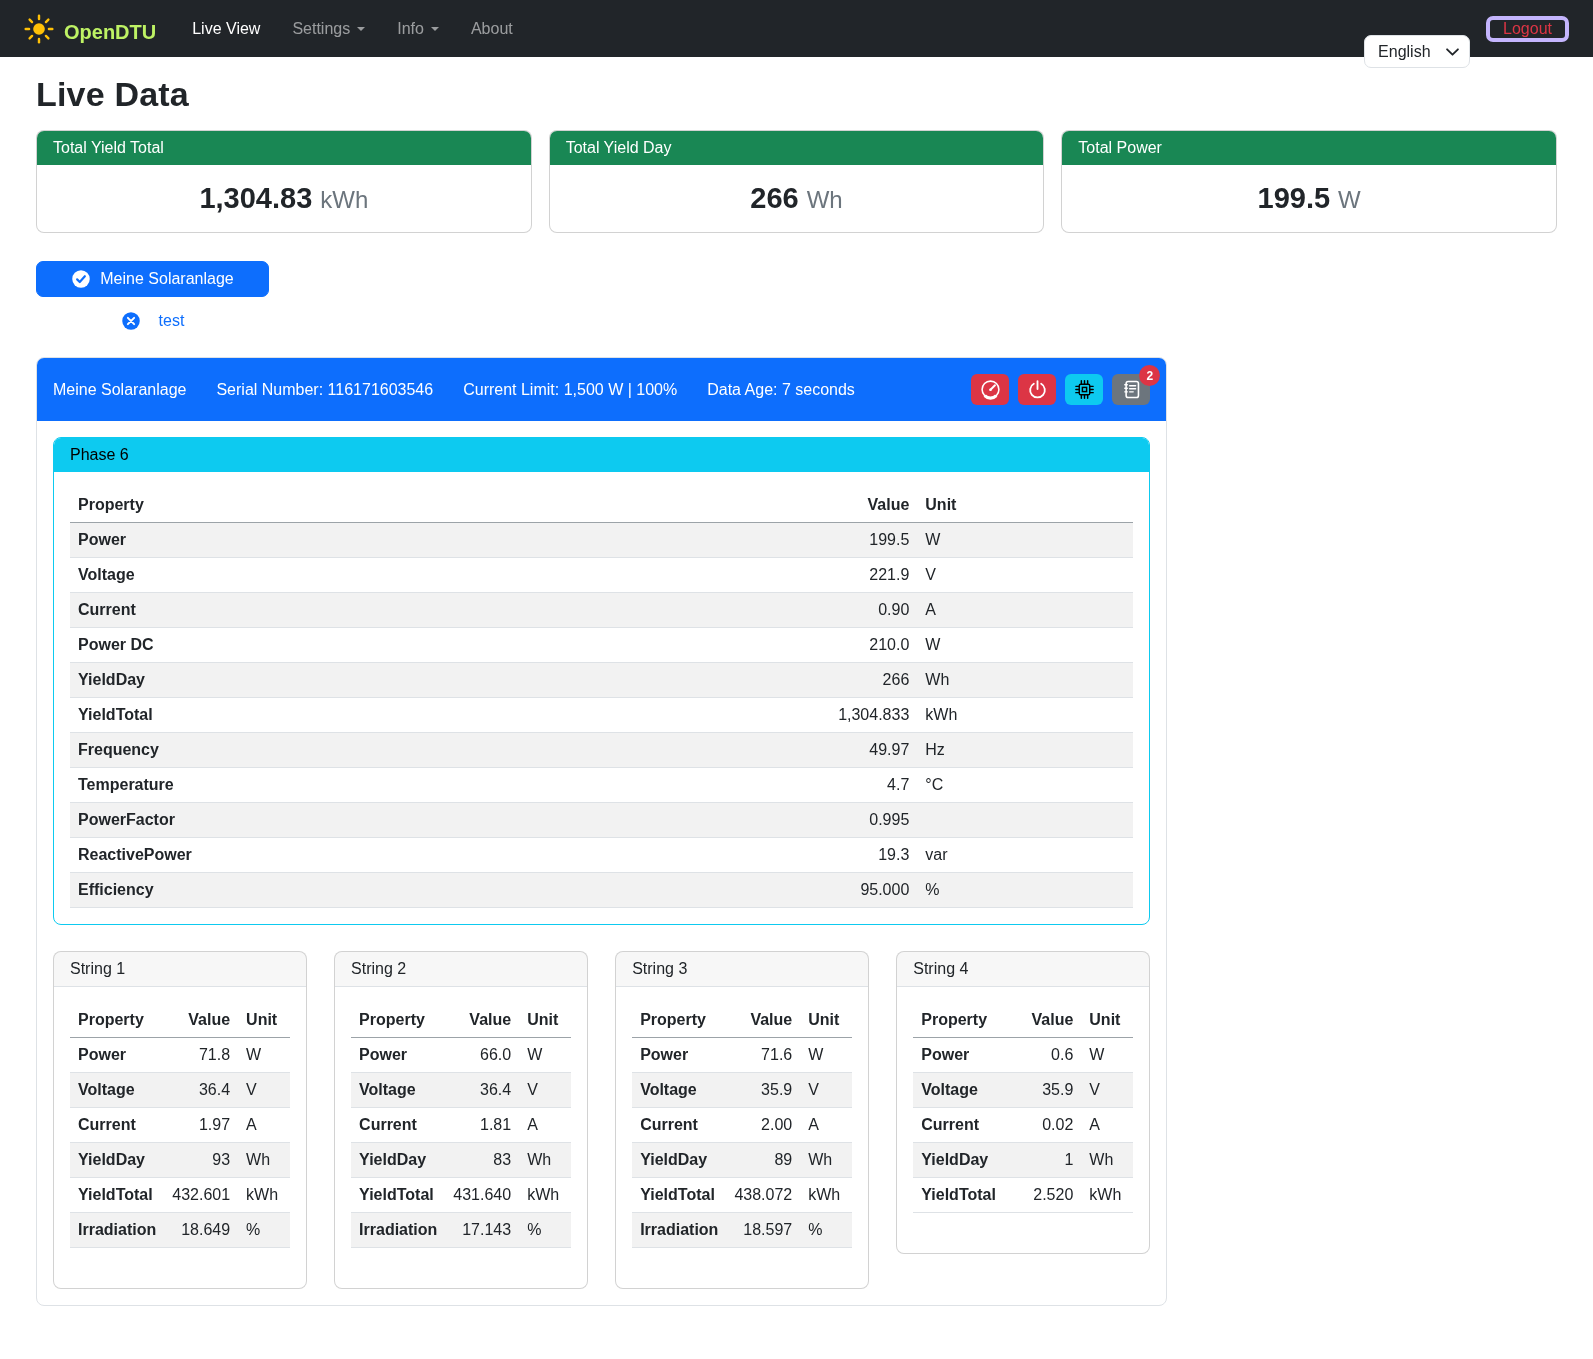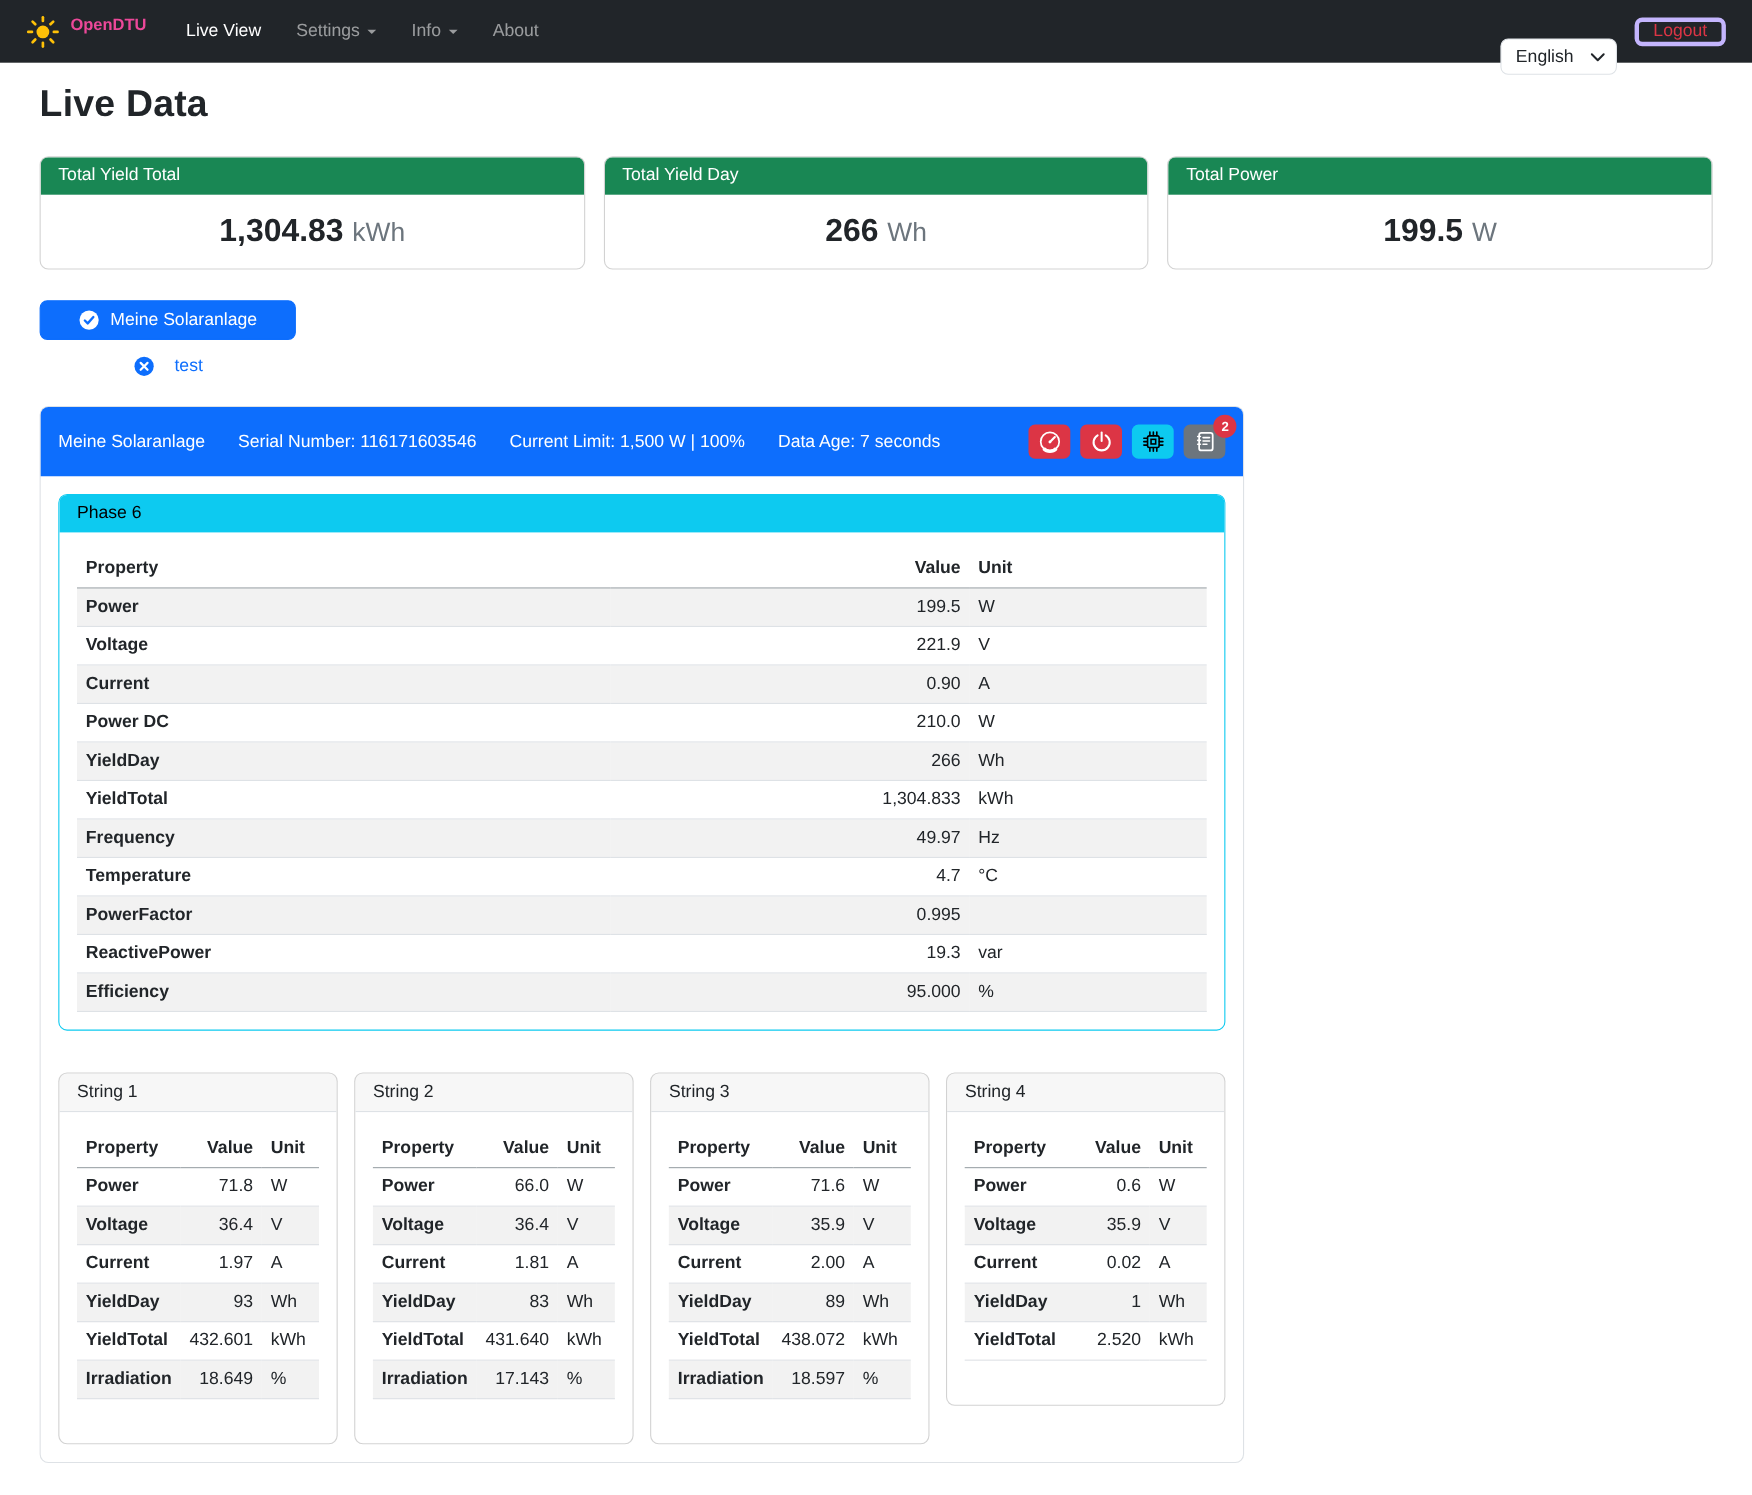--- a/index.html
+++ b/index.html
@@ -3,37 +3,37 @@
 <meta charset="utf-8">
 <style>
   * { box-sizing: border-box; }
   html,body { margin:0; padding:0; }
   body {
     width:1593px; min-height:1359px; background:#fff; color:#212529;
     font-family:"Liberation Sans","DejaVu Sans",sans-serif; font-size:16px;
   }
   
   .navbar { height:57px; background:#212529; display:flex; align-items:center; padding:0 24px; }
-  .brand { display:flex; align-items:flex-start; gap:10px; color:#ec4899; font-size:15px; font-weight:600; text-decoration:none; }
+  .brand { display:flex; align-items:flex-end; gap:10px; color:#bef264; font-size:20px; font-weight:600; text-decoration:none; }
   .nav-links { display:flex; align-items:center; margin-left:20px; }
   .nav-link { color:rgba(255,255,255,.55); padding:8px 16px; text-decoration:none; display:flex; align-items:center; gap:7px; cursor:pointer; }
   .nav-link.active { color:#fff; }
   .caret { width:0; height:0; border:4px solid transparent; border-top-color:currentColor; margin-top:4px; display:inline-block; }
   .nav-right { margin-left:auto; display:flex; align-items:center; gap:16px; }
   .lang-wrap { position:relative;margin-top:46px; }
   select.lang { appearance:none; -webkit-appearance:none; background:#fff; border:1px solid #dee2e6; border-radius:7px;
     padding:7px 38px 7px 13px; font-size:16px; font-family:inherit; color:#212529; cursor:pointer; }
   .lang-chevron { position:absolute; right:11px; top:50%; transform:translateY(-50%); pointer-events:none; display:flex; }
   .logout-btn { background:transparent; border:4px solid #c4b5fd; color:#dc3545; border-radius:7px; padding:0 13px;
     font-size:16px; font-family:inherit; cursor:pointer; }
   
   .container { padding:0 36px; }
   h1.page-title { font-size:34px; font-weight:700; margin:18px 0 16px; letter-spacing:.2px; }
   .summary-grid { display:grid; grid-template-columns:repeat(3,1fr); gap:17px; margin-bottom:28px; }
-  .card { background:#fff; border:1px solid rgba(0,0,0,.175); border-radius:8px; overflow:hidden;margin-top:12px; }
+  .card { background:#fff; border:1px solid rgba(0,0,0,.175); border-radius:8px; overflow:hidden; }
   .summary-card .card-header { background:#198754; color:#fff; padding:8px 16px; }
   .summary-card .card-body { padding:17px 16px; text-align:center; }
   .summary-value { font-size:29px; font-weight:600; }
   .summary-unit { font-size:24px; color:#6c757d; margin-left:8px; font-weight:400; }
   .content-row { display:flex; align-items:flex-start; gap:26px; padding-bottom:14px;flex-direction:column; }
   
   .inv-sidebar { width:233px; flex:none; }
   .inv-select-btn { width:100%; background:#0d6efd; border:1px solid #0d6efd; color:#fff; border-radius:7px; padding:7px 12px;
     font-size:16px; font-family:inherit; display:flex; align-items:center; justify-content:center; gap:9px; cursor:pointer; }
   .inv-sub { margin-top:14px; display:flex; justify-content:center; }
@@ -58,21 +58,21 @@
   
   table.data-table { width:100%; border-collapse:collapse; margin-bottom:16px; }
   .data-table th, .data-table td { padding:8px; border-bottom:1px solid #dee2e6; text-align:left; font-size:16px; vertical-align:middle; }
   .data-table thead th { border-bottom-color:#9ca3a8; font-weight:700; }
   .data-table tbody th { font-weight:700; }
   .data-table .val { text-align:right; }
   .data-table tr.striped { background:rgba(0,0,0,.05); }
   .phase-table .unit { width:216px; }
   .string-table .unit { width:52px; }
   
-  .strings-grid { display:grid; grid-template-columns:repeat(4,1fr); gap:15px; margin-top:26px; align-items:start; }
+  .strings-grid { display:grid; grid-template-columns:repeat(4,1fr); gap:27px; margin-top:26px; align-items:start; }
   .string-card .card-header { background:rgba(0,0,0,.03); border-bottom:1px solid #dee2e6; padding:8px 16px; color:#212529; }
   .string-card .card-body { padding:16px 16px 24px 16px; }
 </style>
 </head>
 <body>
 
 <nav class="navbar">
   <a class="brand">
     <span style="display:flex;">
       <svg width="30" height="30" viewBox="0 0 16 16">

